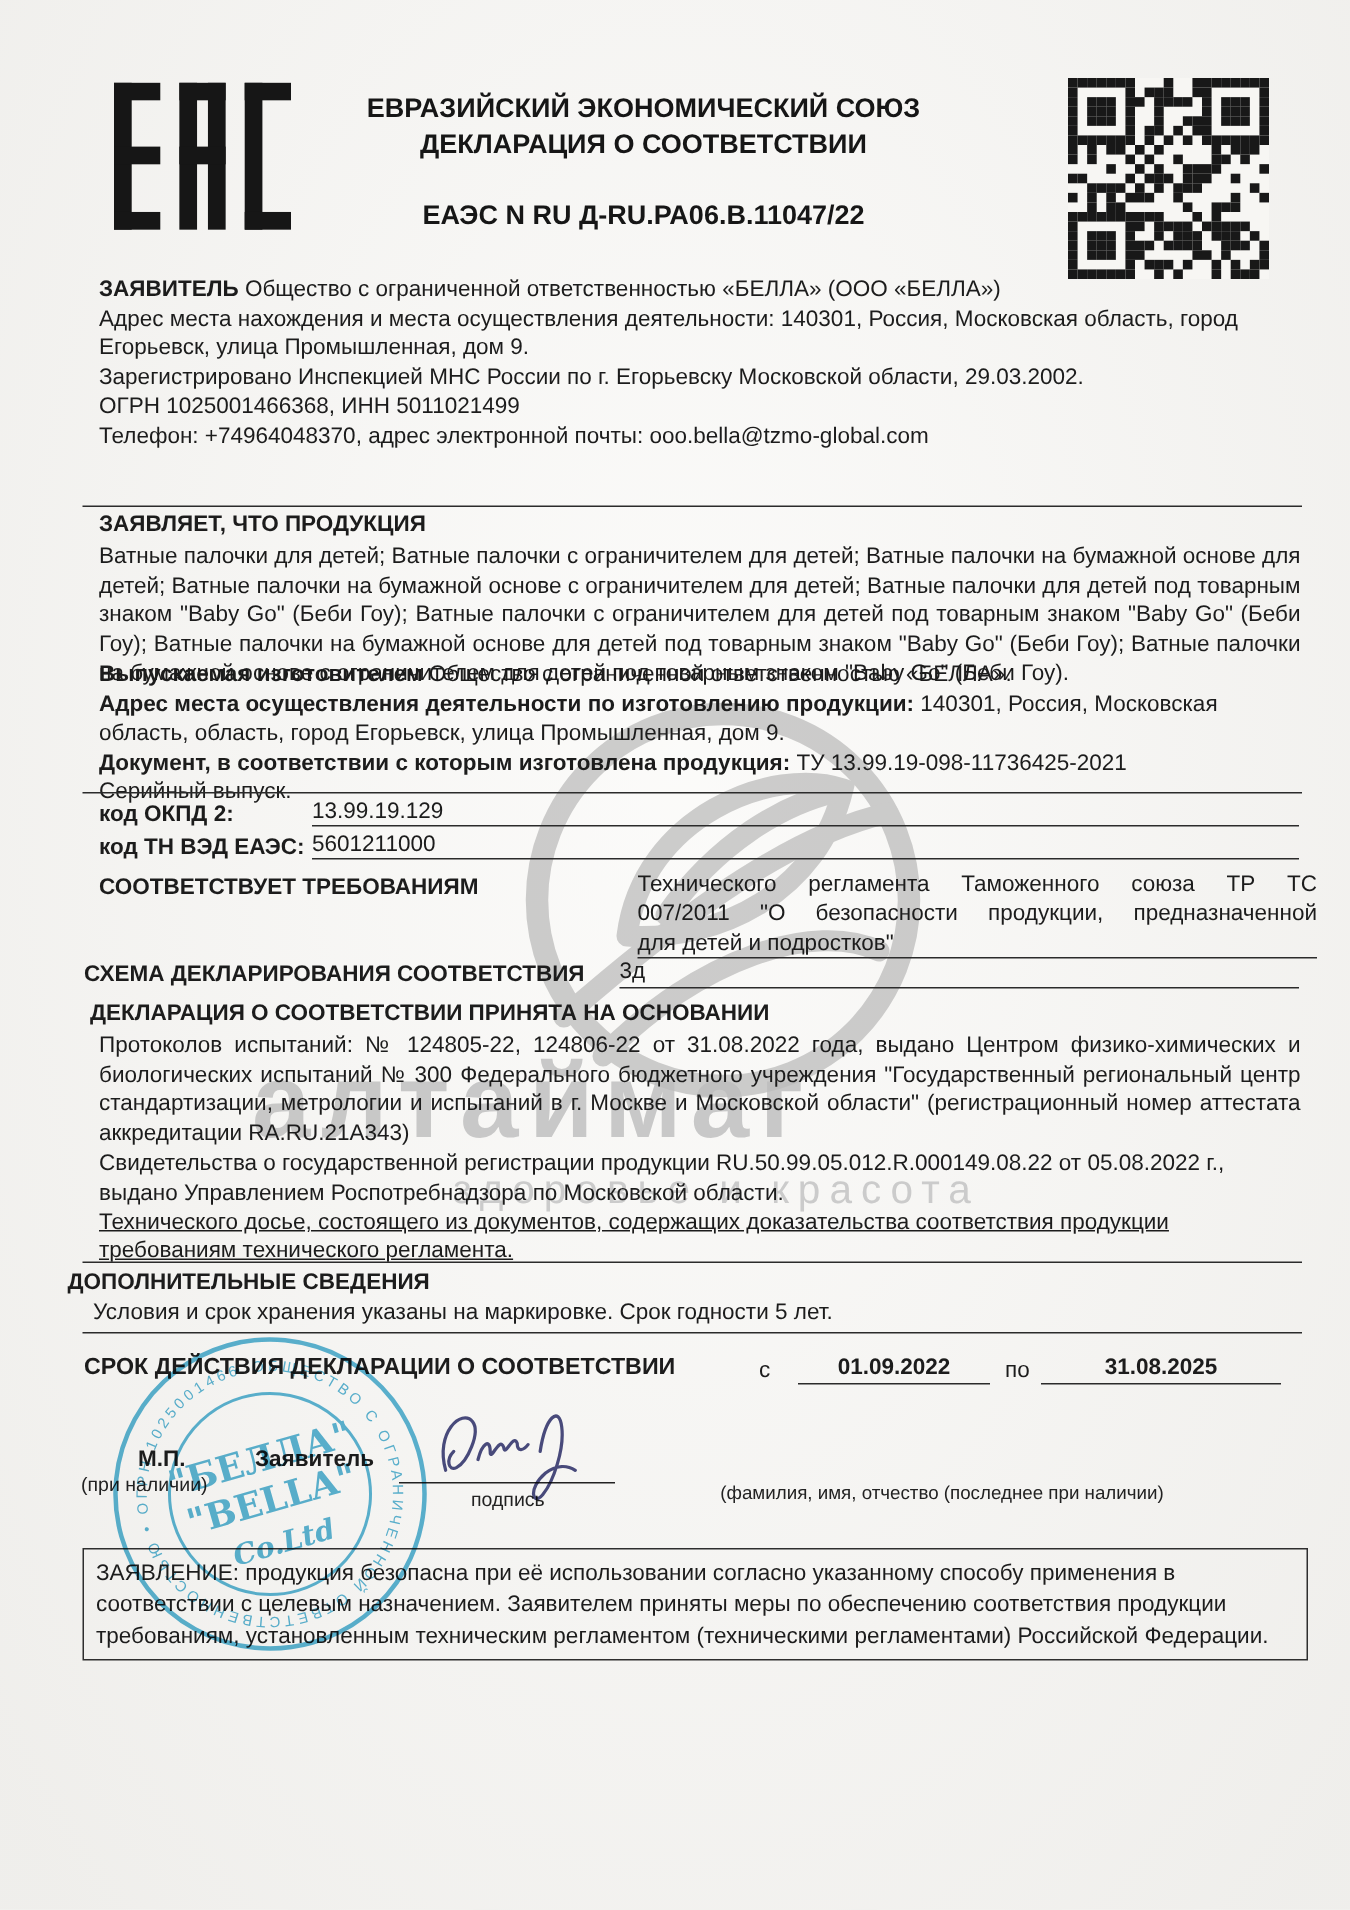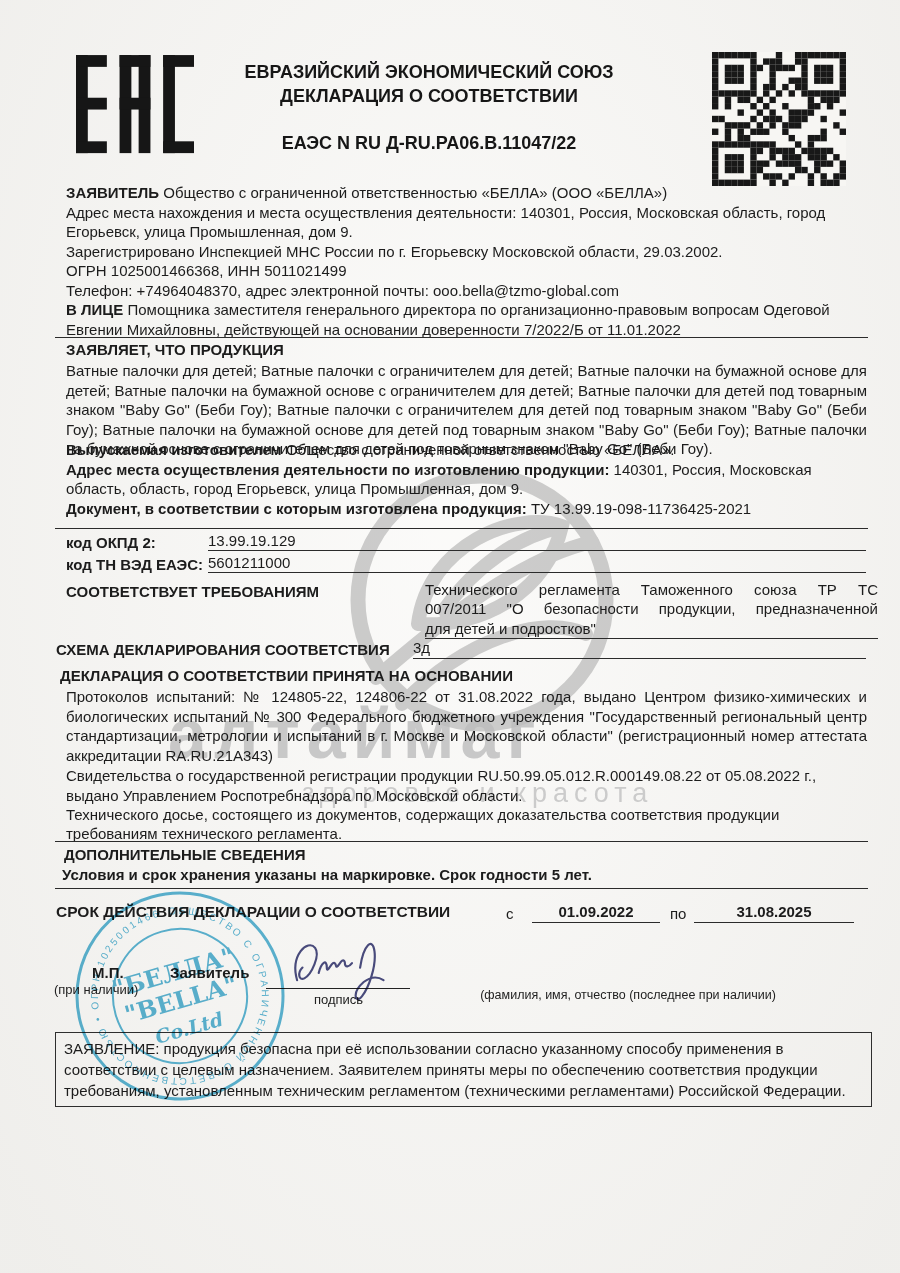--- a/index.html
+++ b/index.html
@@ -305,44 +305,41 @@
 
   <div class="block txt" style="top:183px;">
     <div>
       <span class="b">ЗАЯВИТЕЛЬ</span>
       <span>Общество с ограниченной ответственностью «БЕЛЛА» (ООО «БЕЛЛА»)</span>
     </div>
     <div>Адрес места нахождения и места осуществления деятельности: 140301, Россия, Московская область, город Егорьевск, улица Промышленная, дом 9.</div>
     <div>Зарегистрировано Инспекцией МНС России по г. Егорьевску Московской области, 29.03.2002.</div>
     <div>ОГРН 1025001466368, ИНН 5011021499</div>
     <div>Телефон: +74964048370, адрес электронной почты: ooo.bella@tzmo-global.com</div>
-    <div>
-      <span class="b">В ЛИЦЕ</span>
-      <span>Помощника заместителя генерального директора по организационно-правовым вопросам Одеговой Евгении Михайловны, действующей на основании доверенности 7/2022/Б от 11.01.2022</span>
-    </div>
   </div>
 
   <div class="rule z2" style="left:55px;top:337px;width:813px;"></div>
   <div class="abs z2 txt b" style="left:66px;top:340px;">ЗАЯВЛЯЕТ, ЧТО ПРОДУКЦИЯ</div>
 
   <div class="block txt just z2" style="top:361px;">Ватные палочки для детей; Ватные палочки с ограничителем для детей; Ватные палочки на бумажной основе для детей; Ватные палочки на бумажной основе с ограничителем для детей; Ватные палочки для детей под товарным знаком "Baby Go" (Беби Гоу); Ватные палочки с ограничителем для детей под товарным знаком "Baby Go" (Беби Гоу); Ватные палочки на бумажной основе для детей под товарным знаком "Baby Go" (Беби Гоу); Ватные палочки на бумажной основе с ограничителем для детей под товарным знаком "Baby Go" (Беби Гоу).</div>
 
   <div class="block txt z2" style="top:440px;">
     <div>
       <span class="b">Выпускаемая изготовителем</span>
       <span>Общество с ограниченной ответственностью «БЕЛЛА».</span>
     </div>
     <div>
       <span class="b">Адрес места осуществления деятельности по изготовлению продукции:</span>
       <span>140301, Россия, Московская область, область, город Егорьевск, улица Промышленная, дом 9.</span>
     </div>
     <div>
       <span class="b">Документ, в соответствии с которым изготовлена продукция:</span>
       <span>ТУ 13.99.19-098-11736425-2021</span>
     </div>
+    <div>Серийный выпуск.</div>
   </div>
 
   <div class="rule z2" style="left:55px;top:528px;width:813px;"></div>
 
   <div class="abs z2 txt b" style="left:66px;top:533px;">код ОКПД 2:</div>
   <div class="abs z2 txt ul" style="left:208px;top:531px;width:658px;height:19px;">13.99.19.129</div>
   <div class="abs z2 txt b" style="left:66px;top:555px;">код ТН ВЭД ЕАЭС:</div>
   <div class="abs z2 txt ul" style="left:208px;top:553px;width:658px;height:19px;">5601211000</div>
 
   <div class="abs z2 txt b" style="left:66px;top:582px;">СООТВЕТСТВУЕТ ТРЕБОВАНИЯМ</div>
@@ -350,25 +347,25 @@
     <div style="text-align:justify;text-align-last:justify;">Технического регламента Таможенного союза ТР ТС</div>
     <div style="text-align:justify;text-align-last:justify;">007/2011 "О безопасности продукции, предназначенной</div>
     <div>для детей и подростков"</div>
   </div>
   <div class="abs z2 txt b" style="left:56px;top:640px;">СХЕМА ДЕКЛАРИРОВАНИЯ СООТВЕТСТВИЯ</div>
   <div class="abs z2 txt ul" style="left:413px;top:638px;width:453px;height:20px;">3д</div>
 
   <div class="abs z2 txt b" style="left:60px;top:666px;">ДЕКЛАРАЦИЯ О СООТВЕТСТВИИ ПРИНЯТА НА ОСНОВАНИИ</div>
   <div class="block txt just z2" style="top:687px;line-height:19.6px;">Протоколов испытаний: № 124805-22, 124806-22 от 31.08.2022 года, выдано Центром физико-химических и биологических испытаний № 300 Федерального бюджетного учреждения "Государственный региональный центр стандартизации, метрологии и испытаний в г. Москве и Московской области" (регистрационный номер аттестата аккредитации RA.RU.21А343)</div>
   <div class="block txt z2" style="top:766px;line-height:19.6px;">Свидетельства о государственной регистрации продукции RU.50.99.05.012.R.000149.08.22 от 05.08.2022 г., выдано Управлением Роспотребнадзора по Московской области.</div>
-  <div class="block txt z2" style="top:805px;line-height:19px;">Технического досье, состоящего из документов, содержащих доказательства соответствия продукции требованиям технического регламента.</div>
+  <div class="block txt z2" style="top:805px;line-height:19px;text-decoration:underline;">Технического досье, состоящего из документов, содержащих доказательства соответствия продукции требованиям технического регламента.</div>
 
   <div class="rule z2" style="left:55px;top:841px;width:813px;"></div>
-  <div class="abs z2 txt b" style="left:64px;top:845px;">ДОПОЛНИТЕЛЬНЫЕ СВЕДЕНИЯ</div>
-  <div class="abs z2 txt" style="left:62px;top:865px;width:801px;font-weight:bold;">Условия и срок хранения указаны на маркировке. Срок годности 5 лет.</div>
+  <div class="abs z2 txt b" style="left:45px;top:845px;">ДОПОЛНИТЕЛЬНЫЕ СВЕДЕНИЯ</div>
+  <div class="abs z2 txt" style="left:62px;top:865px;width:801px;">Условия и срок хранения указаны на маркировке. Срок годности 5 лет.</div>
   <div class="rule z2" style="left:55px;top:888px;width:813px;"></div>
 
   <div class="abs z2 txt b" style="left:56px;top:902px;font-size:15.5px;">СРОК ДЕЙСТВИЯ ДЕКЛАРАЦИИ О СООТВЕТСТВИИ</div>
   <div class="abs z2 txt" style="left:506px;top:904px;">с</div>
   <div class="abs z2 txt b center ul" style="left:532px;top:902px;width:128px;height:20px;text-align:center;">01.09.2022</div>
   <div class="abs z2 txt" style="left:670px;top:904px;">по</div>
   <div class="abs z2 txt b center ul" style="left:694px;top:902px;width:160px;height:20px;">31.08.2025</div>
 
   <svg class="abs z3 stamp-layer" style="left:64px;top:880px;" width="232" height="232" viewBox="0 0 232 232">
     <defs>

